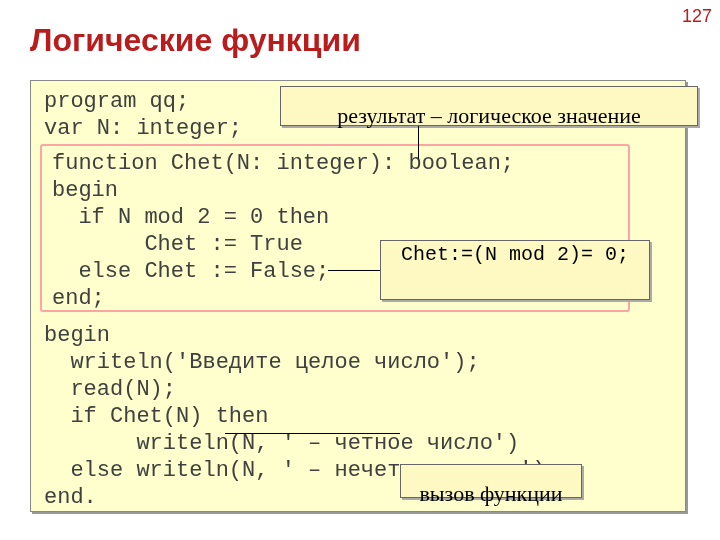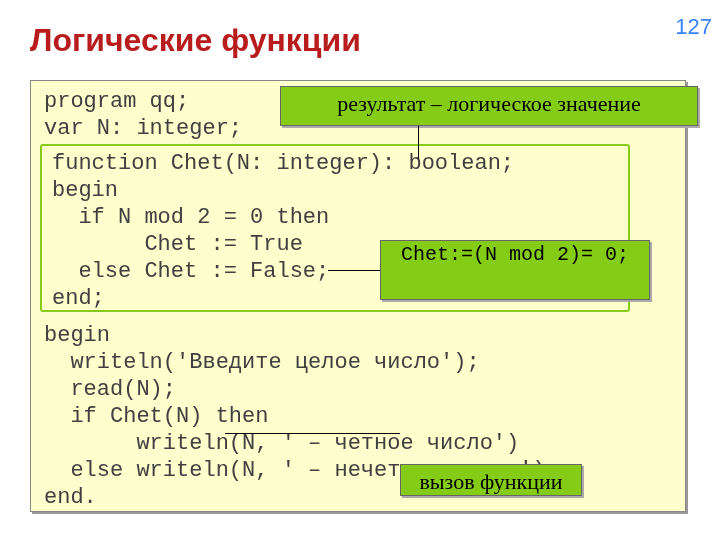--- a/index.html
+++ b/index.html
@@ -7,24 +7,24 @@
     padding: 0;
     width: 720px;
     height: 540px;
     background: #fff;
     font-family: Arial, Helvetica, sans-serif;
     position: relative;
     overflow: hidden;
   }
   .page-number {
     position: absolute;
-    top: 14px;
+    top: 6px;
     right: 8px;
-    font-size: 22px;
-    color: #3b82f6;
+    font-size: 18px;
+    color: #b91c1c;
   }
   .title {
     font-size: 32px;
     font-weight: bold;
     color: #b91c1c;
     padding: 22px 0 0 30px;
   }
   .code-block {
     position: absolute;
     left: 30px;
@@ -43,36 +43,36 @@
     line-height: 27px;
     white-space: pre;
     color: #404040;
   }
   .func-box {
     position: absolute;
     left: 40px;
     top: 144px;
     width: 590px;
     height: 168px;
-    border: 2px solid #84cc16;
+    border: 2px solid #fca5a5;
     border-radius: 3px;
     padding: 4px 10px;
     box-sizing: border-box;
     background: #feffcc;
   }
   .callout {
     position: absolute;
-    background: #84cc16;
+    background: #fef9c3;
     border: 1px solid #666;
     box-shadow: 2px 2px 0 #aaa;
     font-family: "Times New Roman", Times, serif;
     font-size: 22px;
     text-align: center;
     line-height: 1.2;
-    padding: 4px 10px;
+    padding: 16px 10px;
     box-sizing: border-box;
   }
   .callout-mono {
     font-family: "Courier New", Courier, monospace;
   }
   .c1 { left: 280px; top: 86px; width: 418px; height: 40px; }
   .c2 { left: 380px; top: 240px; width: 270px; height: 60px; padding-top: 2px; }
   .c3 { left: 400px; top: 418px; width: 182px; height: 32px; margin-top: 46px; }
   .lower-code {
     position: absolute;

